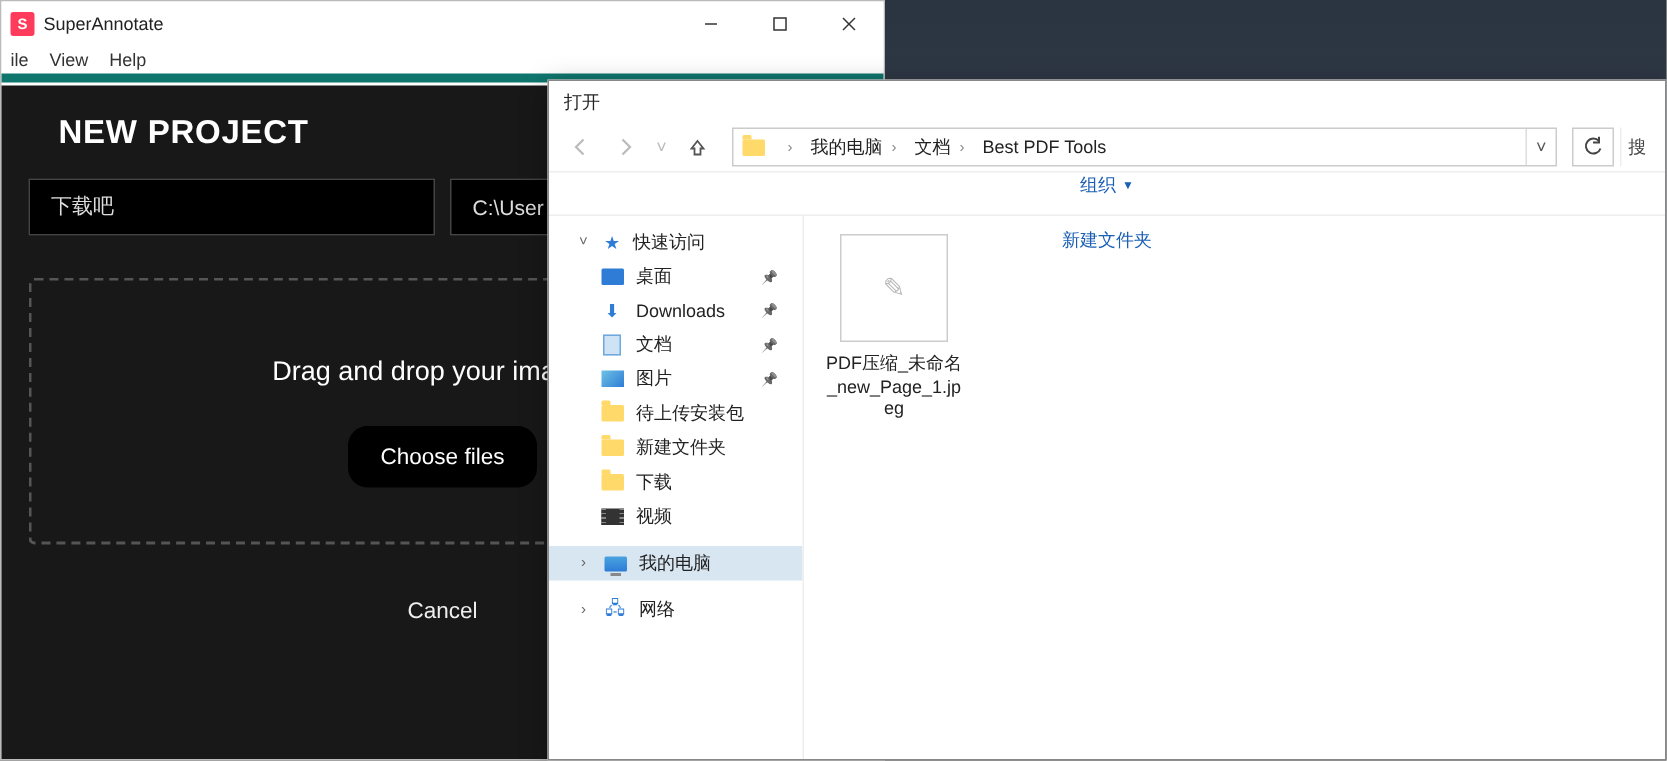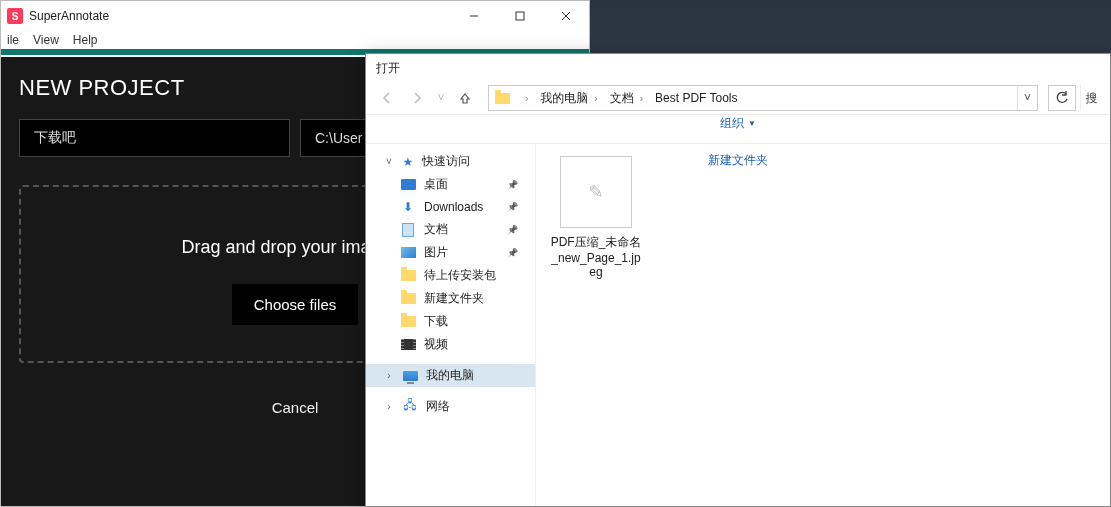--- a/index.html
+++ b/index.html
@@ -8,26 +8,26 @@
   .parent-window { position:absolute; left:0; top:0; width:590px; height:507px; background:#fff; border:1px solid #bbb; }
   .titlebar { height:30px; display:flex; align-items:center; justify-content:space-between; background:#fff; }
   .title-left { display:flex; align-items:center; gap:6px; padding-left:6px; }
   .logo-sq { width:16px; height:16px; background:#ff3b5c; border-radius:2px; display:flex; align-items:center; justify-content:center; color:#fff; font-size:10px; font-weight:bold; }
   .title-text { font-size:12px; color:#222; }
   .win-ctrls { display:flex; }
   .win-btn { width:46px; height:30px; display:flex; align-items:center; justify-content:center; color:#444; font-size:12px; }
   .win-btn svg { width:10px; height:10px; }
   .menubar { height:24px; display:flex; align-items:center; gap:14px; padding-left:6px; font-size:12px; color:#333; background:#fff; border-bottom:6px solid #0f766e;}
   .main-dark { background:#181818; color:#fff; position:absolute; left:0; top:56px; right:0; bottom:0; padding:18px; }
-  .new-proj-title { font-size:22px; font-weight:400; letter-spacing:0.5px; margin-bottom:18px; }
+  .new-proj-title { font-size:22px; font-weight:700; letter-spacing:0.5px; margin-bottom:18px;margin-left:20px; }
   .proj-inputs { display:flex; gap:10px; margin-bottom:28px; }
   .proj-field { flex:1; background:#000; border:1px solid #444; height:38px; display:flex; align-items:center; padding:0 14px; font-size:14px; color:#ddd; }
   .dropzone { border:2px dashed #555; border-radius:4px; padding:50px 20px 36px; text-align:center; }
   .dz-text { font-size:18px; color:#fff; margin-bottom:26px; }
-  .dz-choose { display:inline-block; background:#000; color:#fff; border:none; padding:12px 22px; font-size:15px; border-radius:0; }
+  .dz-choose { display:inline-block; background:#000; color:#fff; border:none; padding:12px 22px; font-size:15px; border-radius:13px; }
   .cancel-row { text-align:center; margin-top:36px; }
   .cancel-btn { font-size:15px; color:#eee; background:none; border:none; }
 
   
   .file-dialog { position:absolute; left:365px; top:53px; width:746px; height:454px; background:#fff; border:1px solid #888; box-shadow:0 4px 18px rgba(0,0,0,0.35); font-size:12px; color:#222; }
   .dlg-titlebar { height:28px; display:flex; align-items:center; padding:0 10px; font-size:12px; }
   .dlg-nav { height:32px; display:flex; align-items:center; gap:4px; padding:0 8px; }
   .nav-btn { width:26px; height:26px; display:flex; align-items:center; justify-content:center; color:#555; border-radius:3px; }
   .nav-btn.disabled { color:#bbb; }
   .addr-box { flex:1; display:flex; align-items:center; border:1px solid #ccc; height:26px; margin:0 6px; background:#fff; }

